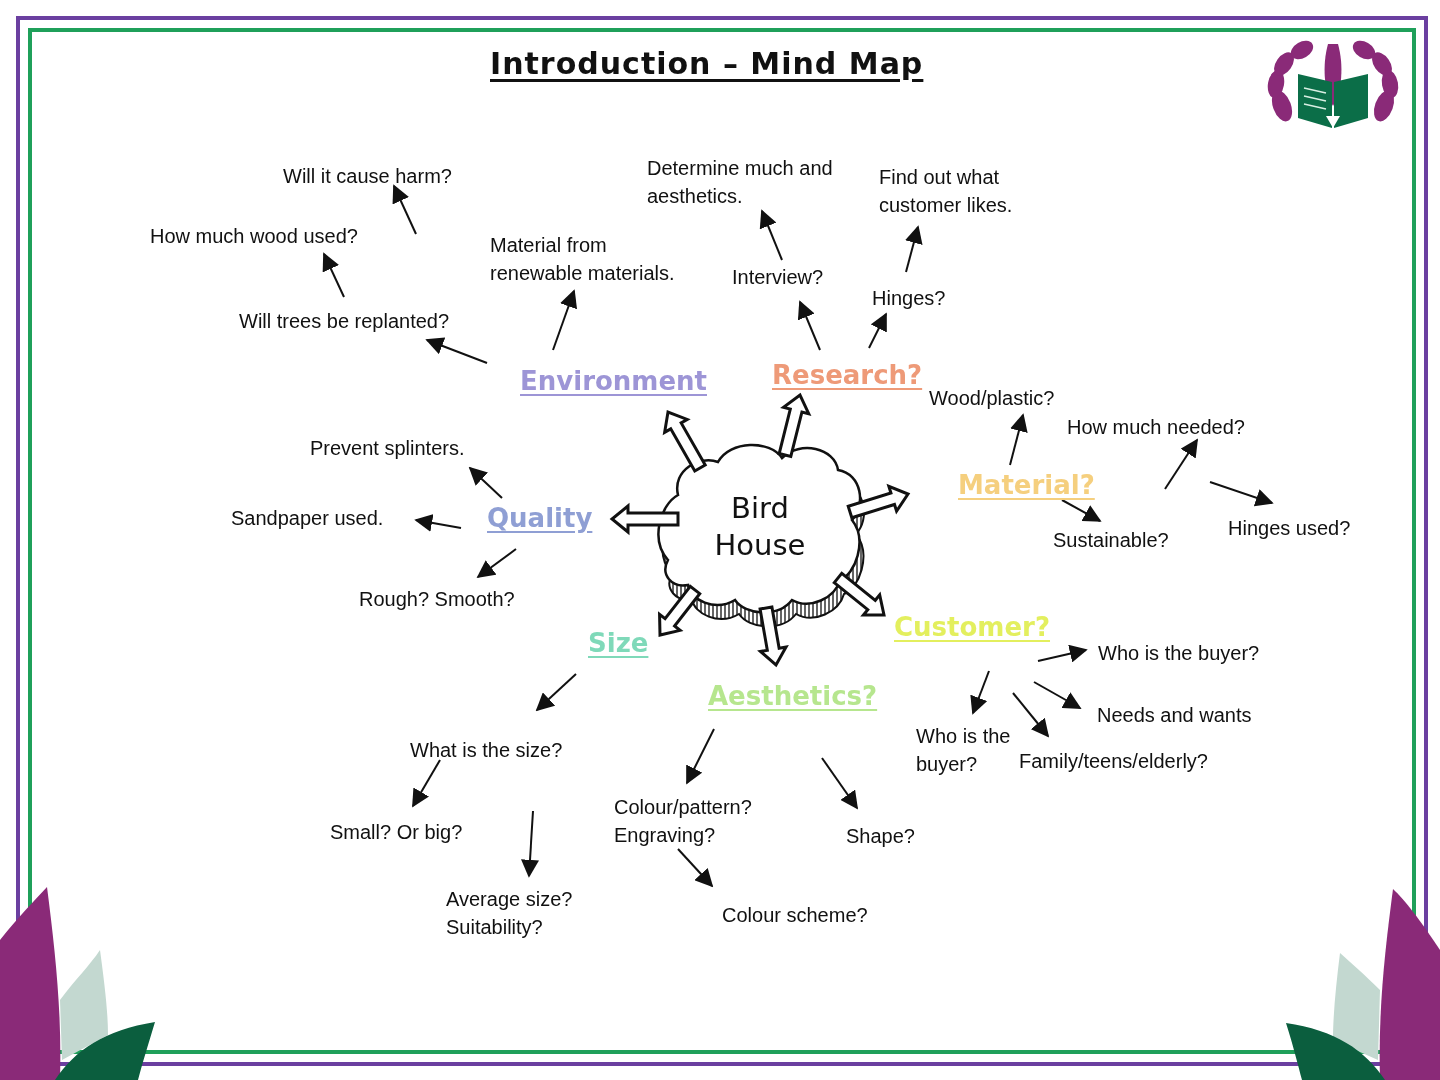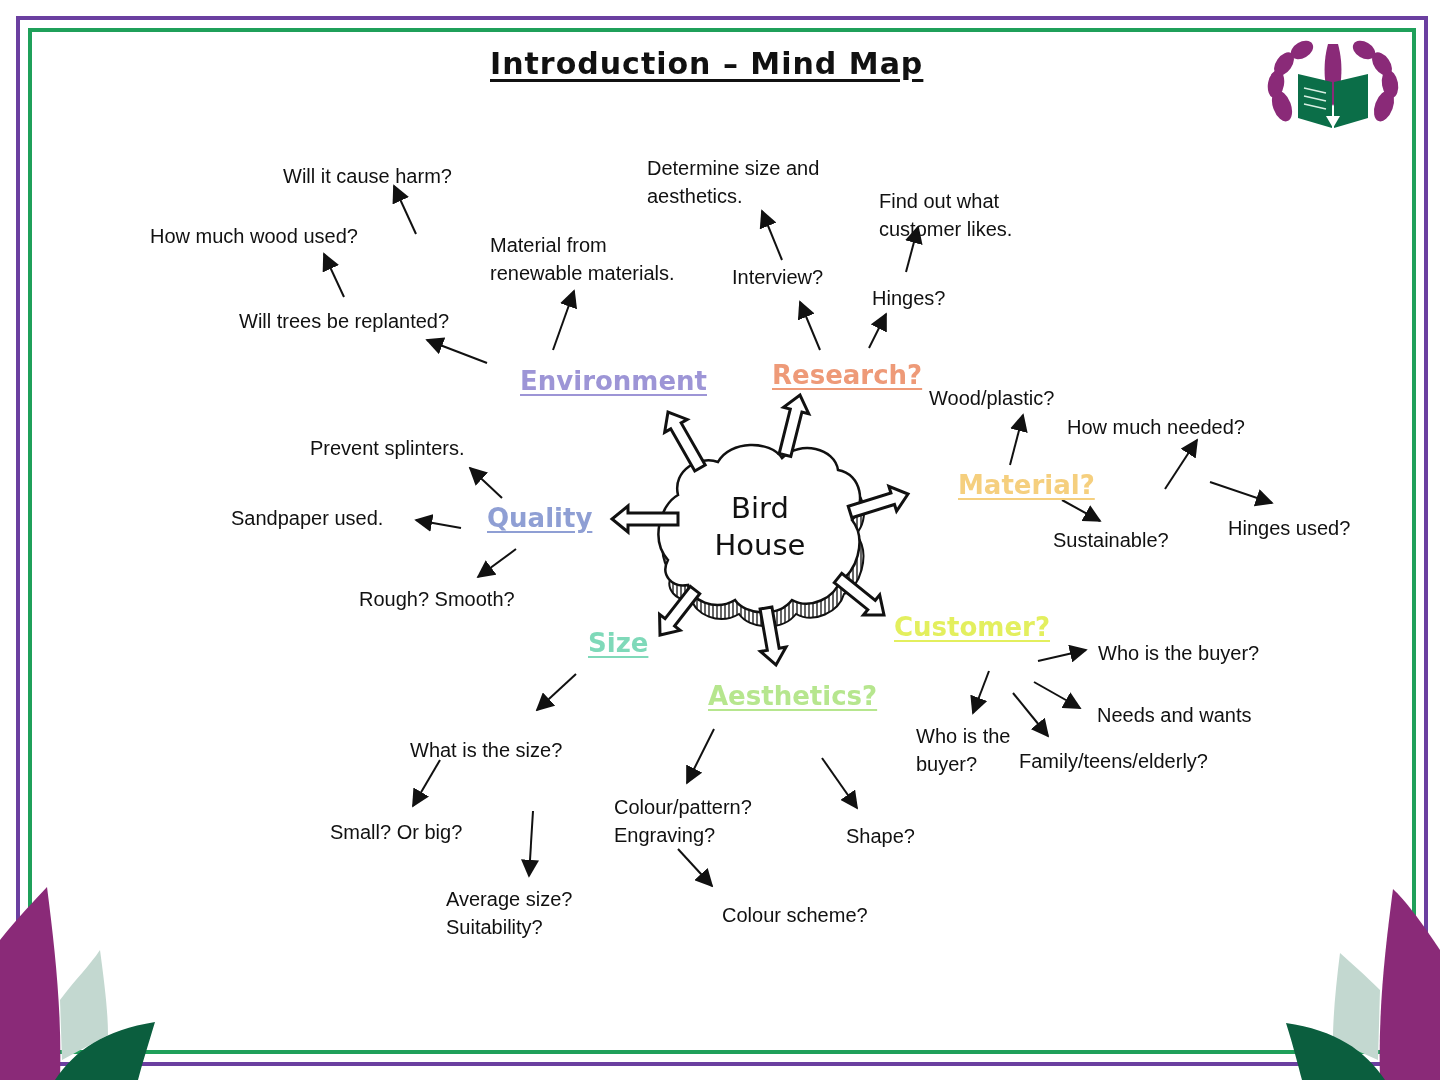--- a/index.html
+++ b/index.html
@@ -123,25 +123,25 @@
 <div class="h" style="left:708px;top:681px;color:#b6e68e;">Aesthetics?</div>
 
 <div class="t" style="left:283px;top:162px;">Will it cause harm?</div>
 <div class="t" style="left:150px;top:222px;">How much wood used?</div>
 <div class="t" style="left:239px;top:307px;">Will trees be replanted?</div>
 <div class="t" style="left:490px;top:231px;">
   <div>Material from</div>
   <div>renewable materials.</div>
 </div>
 <div class="t" style="left:647px;top:154px;">
-  <div>Determine size and</div>
+  <div>Determine much and</div>
   <div>aesthetics.</div>
 </div>
 <div class="t" style="left:732px;top:263px;">Interview?</div>
-<div class="t" style="left:879px;top:163px;margin-top:24px;">
+<div class="t" style="left:879px;top:163px;">
   <div>Find out what</div>
   <div>customer likes.</div>
 </div>
 <div class="t" style="left:872px;top:284px;">Hinges?</div>
 <div class="t" style="left:929px;top:384px;">Wood/plastic?</div>
 <div class="t" style="left:1067px;top:413px;">How much needed?</div>
 <div class="t" style="left:1053px;top:526px;">Sustainable?</div>
 <div class="t" style="left:1228px;top:514px;">Hinges used?</div>
 <div class="t" style="left:310px;top:434px;">Prevent splinters.</div>
 <div class="t" style="left:231px;top:504px;">Sandpaper used.</div>

